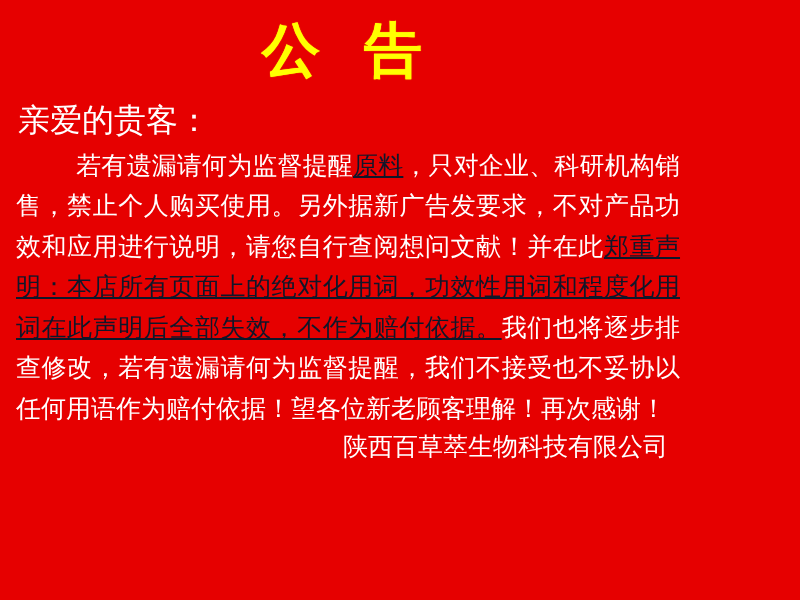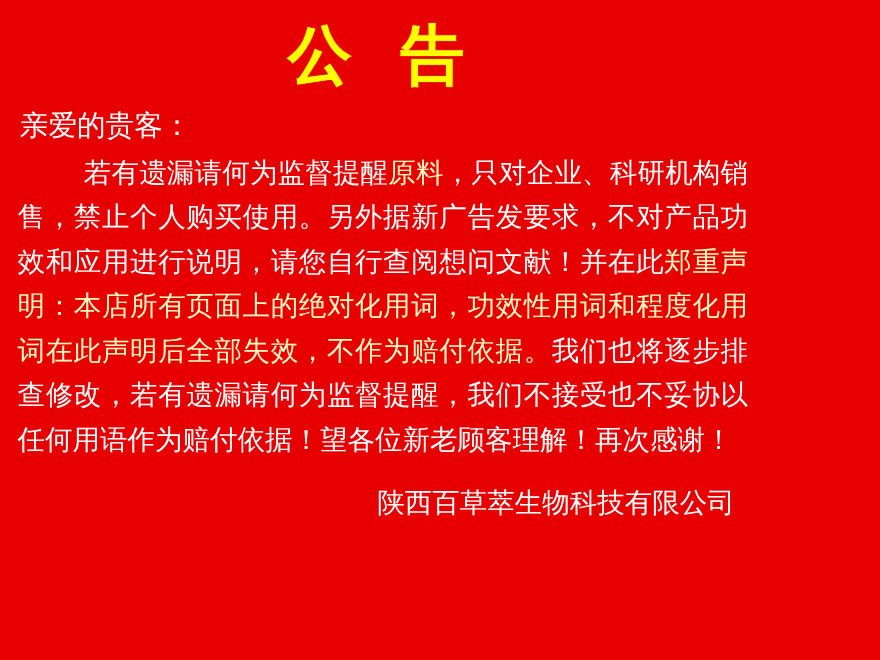--- a/index.html
+++ b/index.html
@@ -26,44 +26,45 @@
     color: #ffff00;
     font-size: 58px;
     font-weight: bold;
     letter-spacing: 12px;
     line-height: 1.2;
     margin: 6px 0 10px 0;
     text-shadow: 0 0 1px #ffff00;
   }
   .salutation {
     color: #ffffff;
-    font-size: 26px;
+    font-size: 32px;
     line-height: 1.5;
     margin: 0 0 2px 4px;
   }
   .body-text {
     color: #ffffff;
     font-size: 25px;
     line-height: 1.62;
     margin: 0 2px;
     text-align: justify;
     text-justify: inter-ideograph;
   }
   .indent {
     display: inline-block;
     width: 2.4em;
   }
   .hl {
-    color: #fef9c3;
+    color: #0f172a;
+    text-decoration: underline;
   }
   .signature {
     color: #ffffff;
     font-size: 25px;
     text-align: right;
-    margin: 19px 14px 0 0;
+    margin: 0 14px 0 0;
     line-height: 1.4;
   }
 </style>
 </head>
 <body>
 
 <div class="poster">
 
   <div class="title">公 告</div>
 

